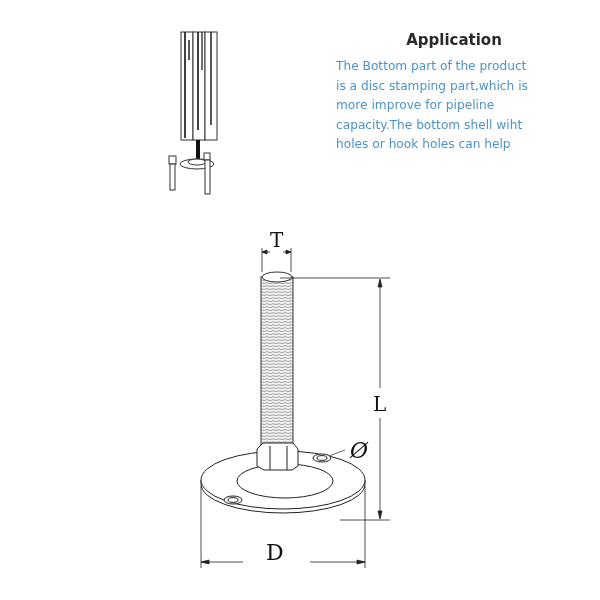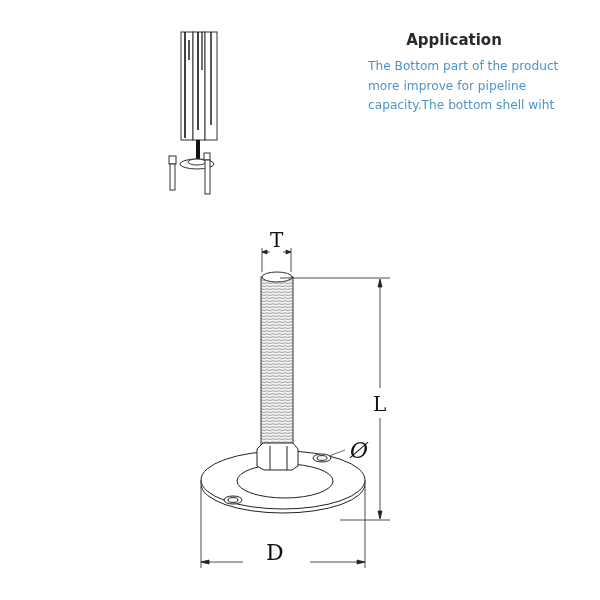--- a/index.html
+++ b/index.html
@@ -1,30 +1,32 @@
 <!DOCTYPE html>
 <html><head>
 <meta charset="utf-8">
 <style>
   html, body { margin:0; padding:0; background:#ffffff; }
   body { width:600px; height:600px; position:relative; overflow:hidden; font-family:"Liberation Sans", sans-serif; }
   .app-title { position:absolute; left:356px; top:31px; width:196px; text-align:center; font-size:15px; font-weight:bold; color:#2a2a2a; font-family:"DejaVu Sans", sans-serif; }
-  .app-body { position:absolute; left:368px; top:57px; width:210px; font-size:12.2px; line-height:19.6px; color:#4d93c8; font-family:"DejaVu Sans", sans-serif; }
+  .app-body { position:absolute; left:336px; top:57px; width:210px; font-size:12.2px; line-height:19.6px; color:#4d93c8; font-family:"DejaVu Sans", sans-serif; }
   .app-body span { display:block; white-space:nowrap; }
   svg { position:absolute; left:0; top:0; }
   .dimlabel { font-family:"DejaVu Serif", "Liberation Serif", serif; fill:#111; }
 </style>
 </head>
 <body>
 
 <div class="app-title">Application</div>
 <div class="app-body">
   <span>The Bottom part of the product</span>
+  <span>is a disc stamping part,which is</span>
   <span>more improve for pipeline</span>
   <span>capacity.The bottom shell wiht</span>
+  <span>holes or hook holes can help</span>
 </div>
 
 <svg width="600" height="600" viewBox="0 0 600 600">
   <defs>
     <pattern id="thread" width="6" height="3" patternUnits="userSpaceOnUse">
       <rect width="6" height="3" fill="#f4f4f4"></rect>
       <path d="M0 1.5 Q3 0 6 1.5" stroke="#8a8a8a" stroke-width="0.8" fill="none"></path>
     </pattern>
   </defs>
 

